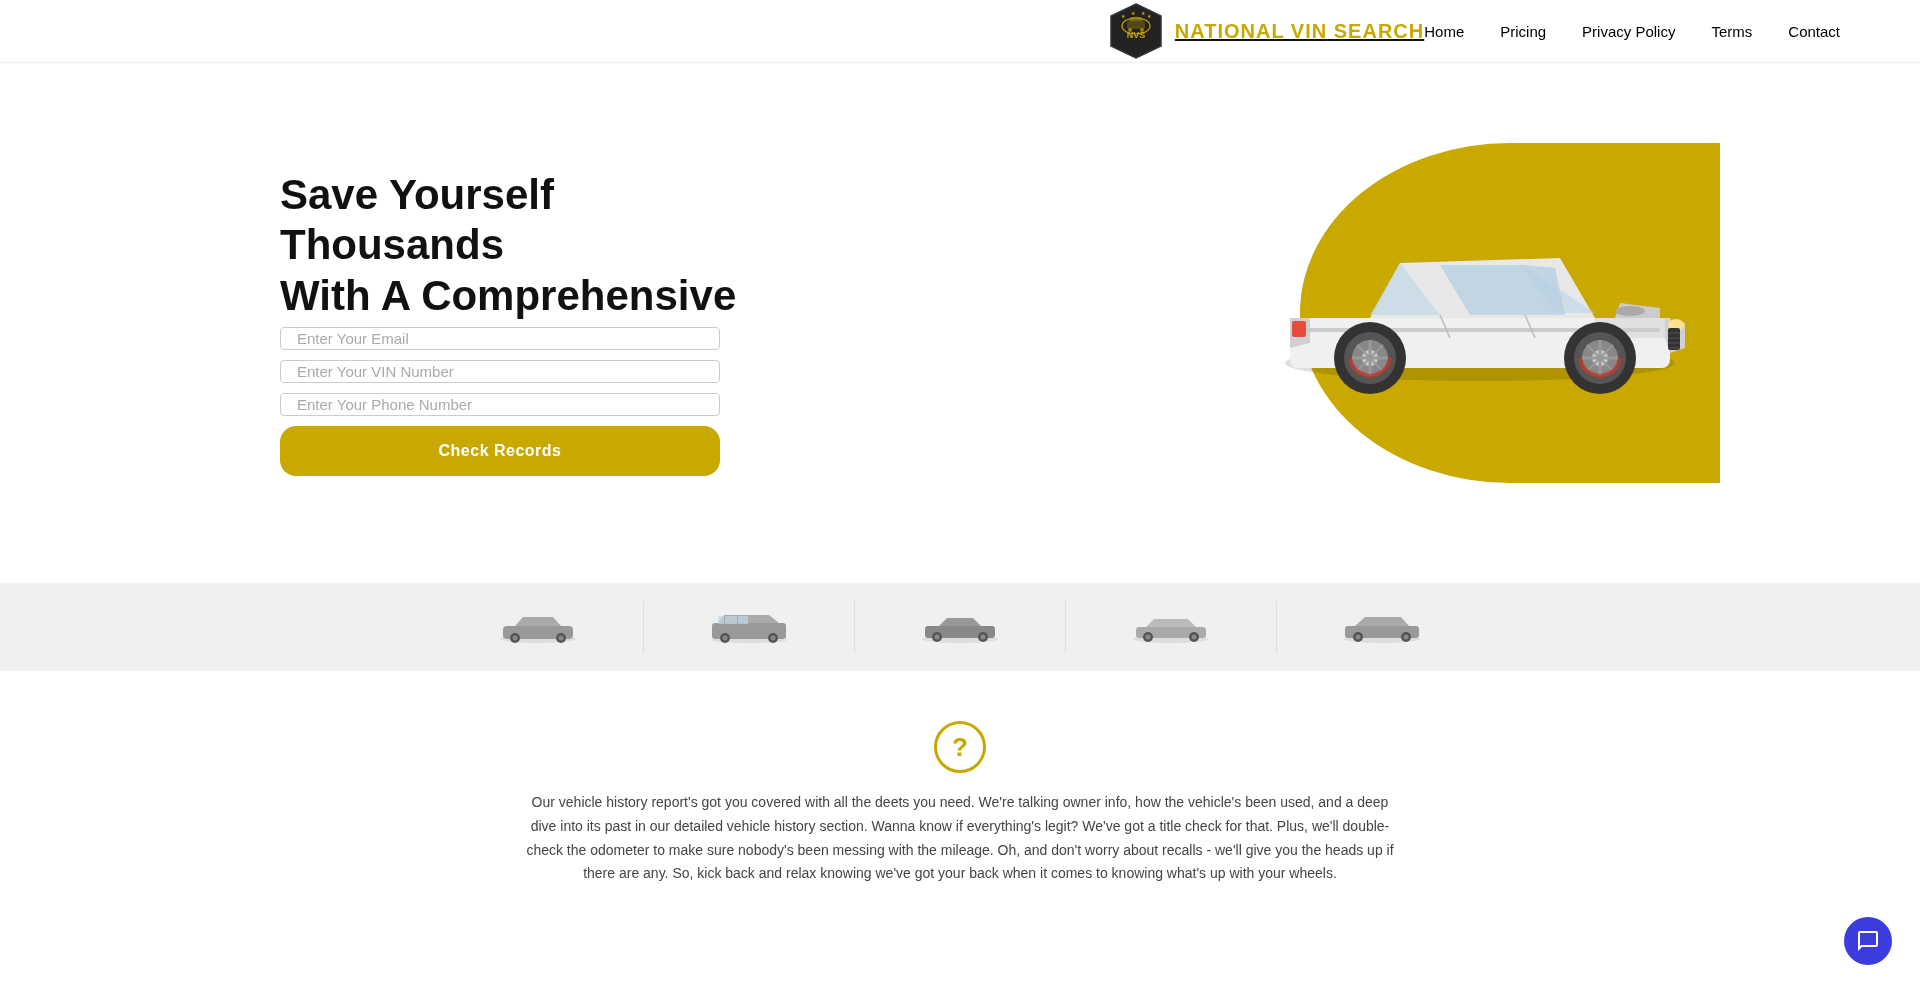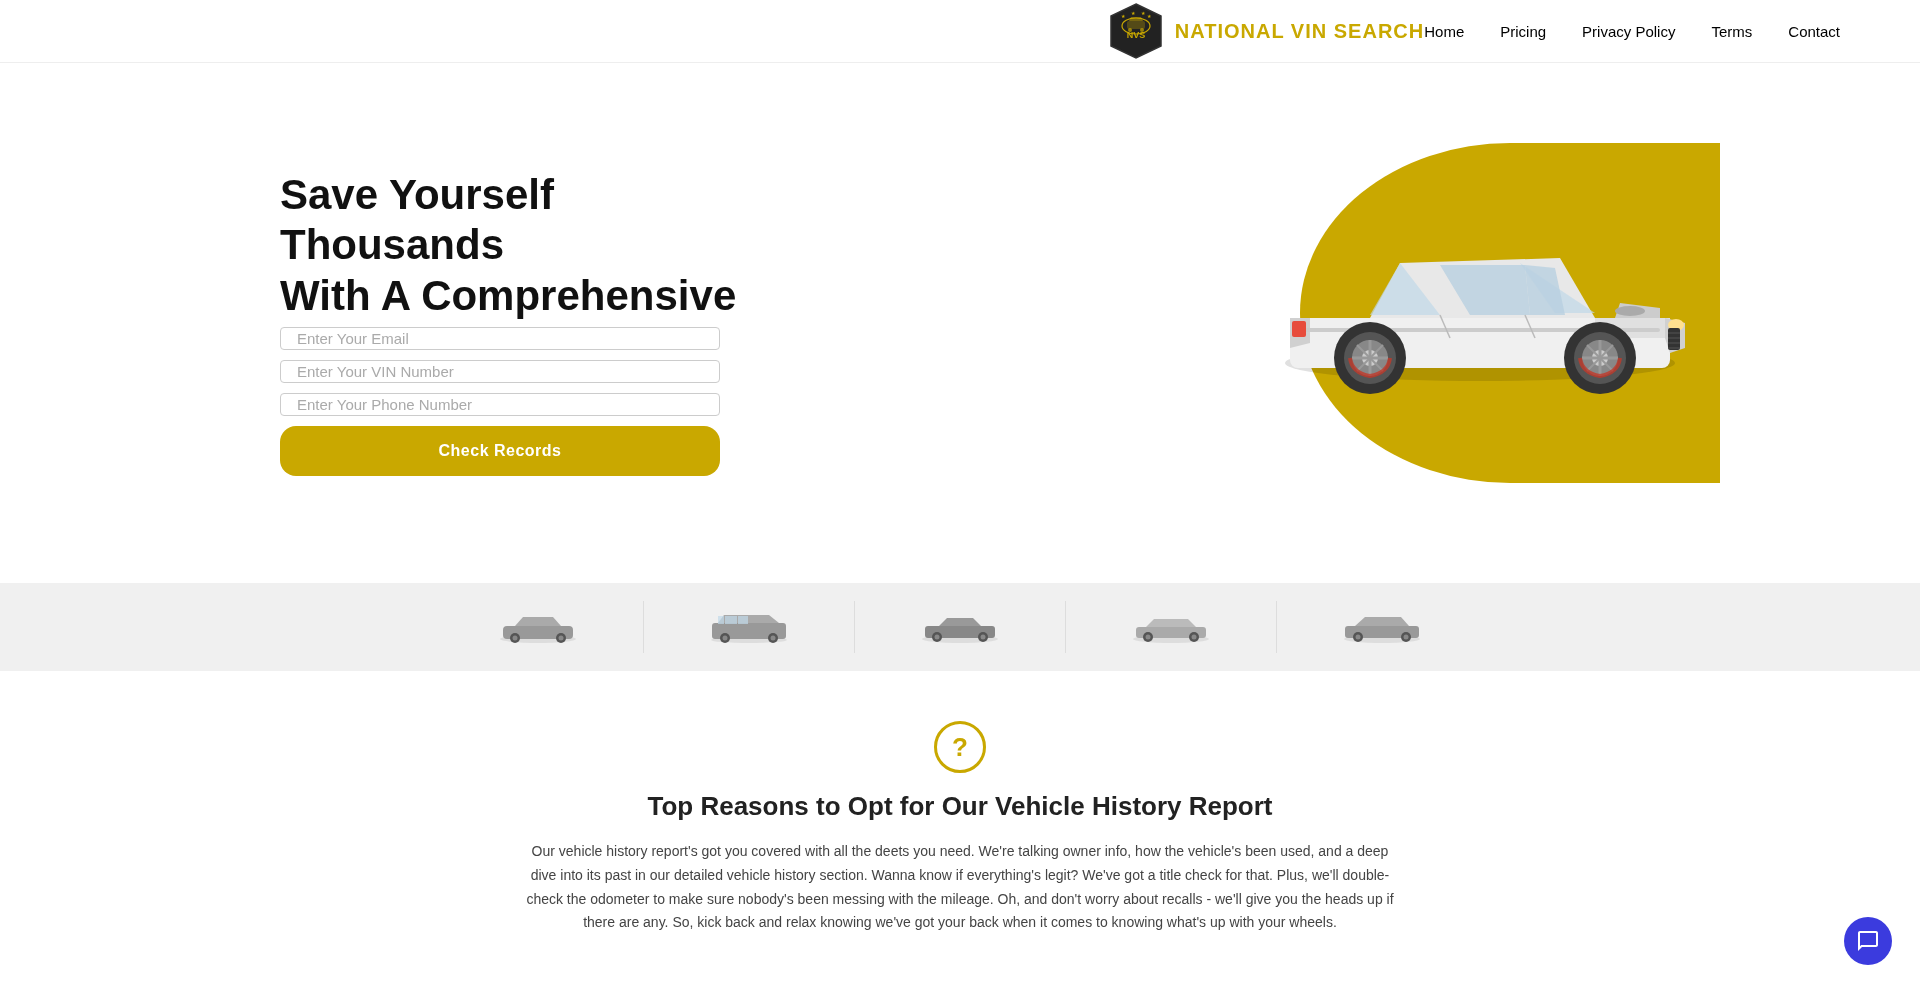--- a/index.html
+++ b/index.html
@@ -21,20 +21,21 @@
     }
     .logo-badge {
       width: 58px;
       height: 58px;
     }
     .logo-text {
       font-size: 20px;
       font-weight: 700;
       letter-spacing: 1px;
       color: #111;
+      text-decoration: underline;
     }
     .logo-text span {
       color: #c9a800;
     }
     nav {
       display: flex;
       gap: 36px;
       align-items: center;
     }
     nav a {
@@ -384,21 +385,20 @@
       <circle cx="69" cy="26" r="5" fill="#555"></circle>
       <circle cx="69" cy="26" r="2.5" fill="#888"></circle>
     </svg>
   </div>
 </div>
 
 <div class="bottom-section">
   <div class="question-icon">
     <span class="question-mark">?</span>
   </div>
-  <div class="bottom-title">Top Reasons to Opt for Our Vehicle History Report</div>
   <p class="bottom-desc">Our vehicle history report's got you covered with all the deets you need. We're talking owner info, how the vehicle's been used, and a deep dive into its past in our detailed vehicle history section. Wanna know if everything's legit? We've got a title check for that. Plus, we'll double-check the odometer to make sure nobody's been messing with the mileage. Oh, and don't worry about recalls - we'll give you the heads up if there are any. So, kick back and relax knowing we've got your back when it comes to knowing what's up with your wheels.</p>
 </div>
 
 <div class="chat-bubble">
   <svg viewBox="0 0 24 24" fill="white" xmlns="http://www.w3.org/2000/svg">
     <path d="M20 2H4C2.9 2 2 2.9 2 4V22L6 18H20C21.1 18 22 17.1 22 16V4C22 2.9 21.1 2 20 2ZM20 16H5.17L4 17.17V4H20V16Z"></path>
   </svg>
 </div>
 
 </body></html>

